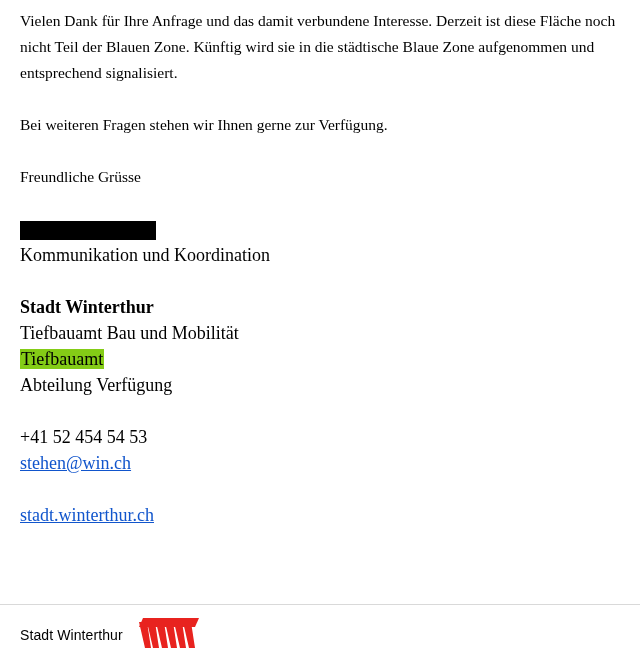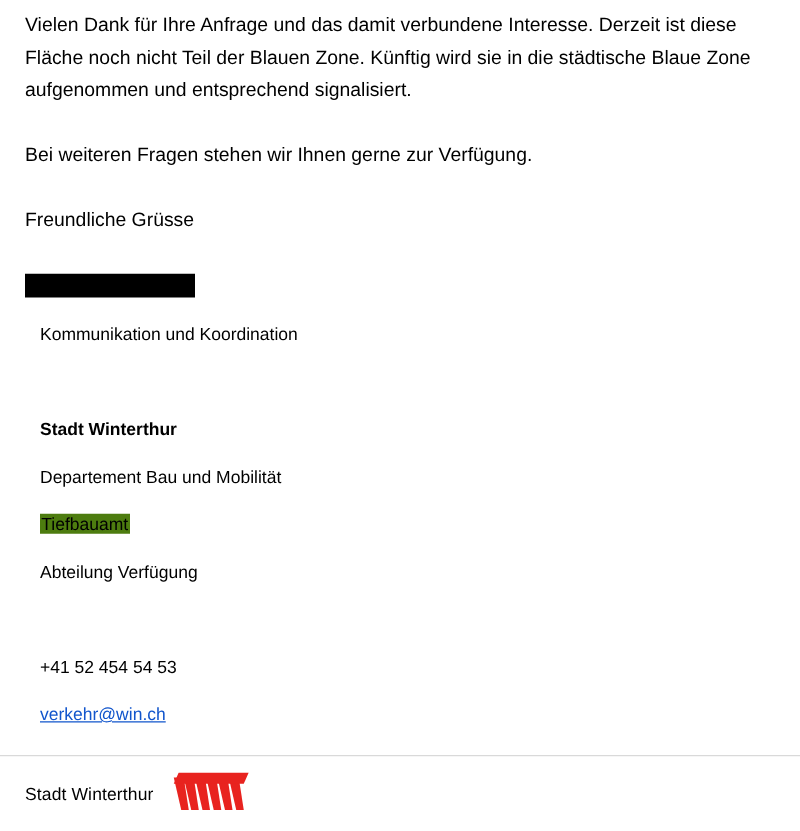--- a/index.html
+++ b/index.html
@@ -14,20 +14,21 @@
     color: #000000;
     overflow: hidden;
     position: relative;
   }
   .page {
     position: relative;
     width: 640px;
     height: 665px;
     box-sizing: border-box;
     padding: 8px 20px 0 20px;
+    font-family: Liberation Serif, serif;
   }
   .para {
     font-size: 15.5px;
     line-height: 26px;
     color: #000;
     margin: 0;
   }
   .block-gap-lg { height: 26px; }
   .block-gap-md { height: 26px; }
   .redaction {
@@ -36,29 +37,29 @@
     height: 19px;
     background: #000000;
     vertical-align: middle;
   }
   .redaction-line {
     height: 26px;
     line-height: 26px;
     margin: 0;
   }
   .sig-line {
-    font-size: 14px;
+    font-size: 18px;
     line-height: 26px;
-    margin: 12px;
+    margin: 0;
   }
   .sig-bold {
     font-weight: bold;
   }
   .highlight {
-    background: #4d7c0f;
+    background: #84cc16;
     padding: 0 1px;
   }
   .link {
     color: #1155cc;
     text-decoration: underline;
   }
   .footer {
     position: absolute;
     left: 0;
     bottom: 0;
@@ -103,31 +104,32 @@
 
   <p class="redaction-line">
     <span class="redaction"></span>
   </p>
 
   <p class="sig-line">Kommunikation und Koordination</p>
 
   <div class="block-gap-md"></div>
 
   <p class="sig-line sig-bold">Stadt Winterthur</p>
-  <p class="sig-line">Departement Bau und Mobilität</p>
+  <p class="sig-line">Tiefbauamt Bau und Mobilität</p>
   <p class="sig-line"><span class="highlight">Tiefbauamt</span></p>
   <p class="sig-line">Abteilung Verfügung</p>
 
   <div class="block-gap-md"></div>
 
   <p class="sig-line">+41 52 454 54 53</p>
-  <p class="sig-line"><a class="link" href="#">verkehr@win.ch</a></p>
+  <p class="sig-line"><a class="link" href="#">stehen@win.ch</a></p>
 
   <div class="block-gap-md"></div>
 
+  <p class="sig-line"><a class="link" href="#">stadt.winterthur.ch</a></p>
 
 </div>
 
 <div class="footer">
   <div class="footer-inner">
     <span class="footer-text">Stadt Winterthur</span>
     <span>
       <svg class="logo-mark" viewBox="0 0 70 34" xmlns="http://www.w3.org/2000/svg" aria-hidden="true">
         <g fill="#e8231f">
           <polygon points="2,4 10,4 14,30 8,30"></polygon>

